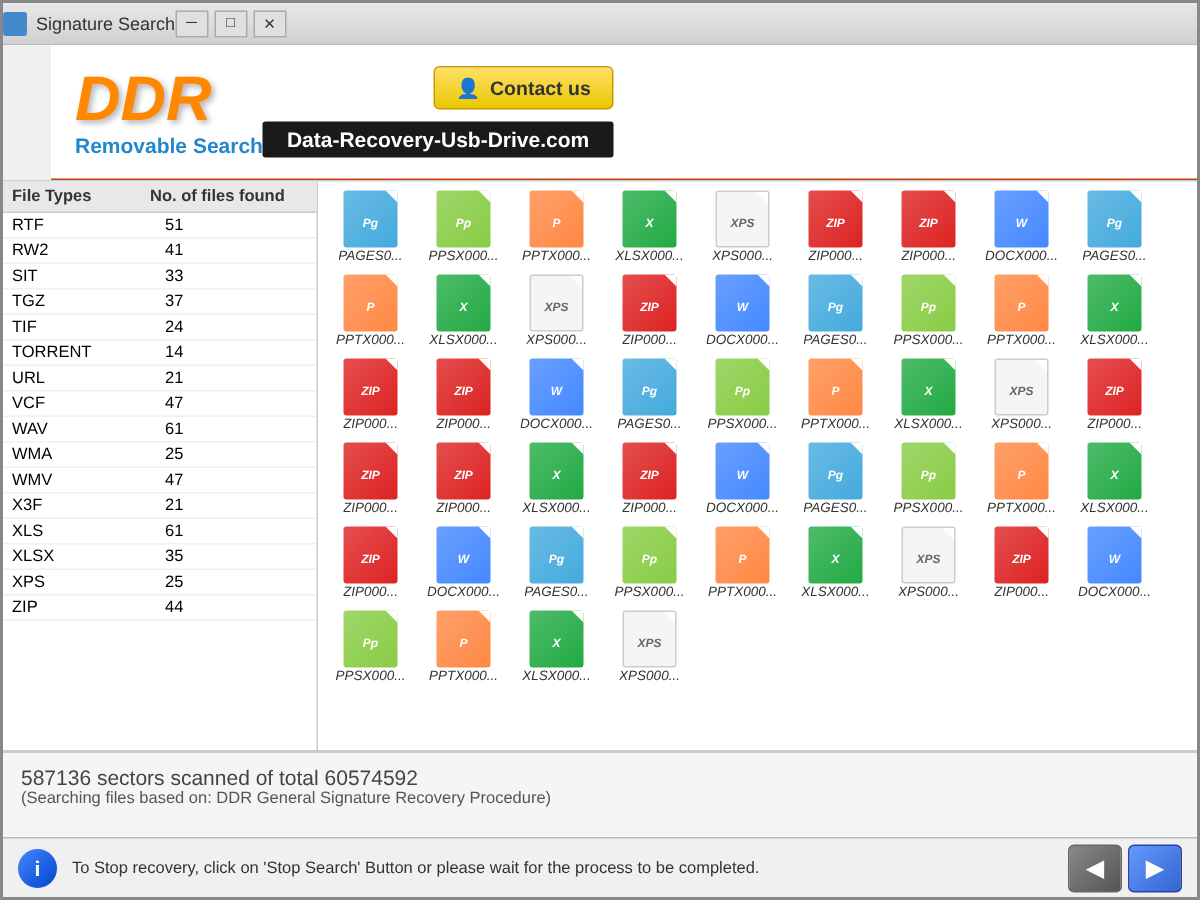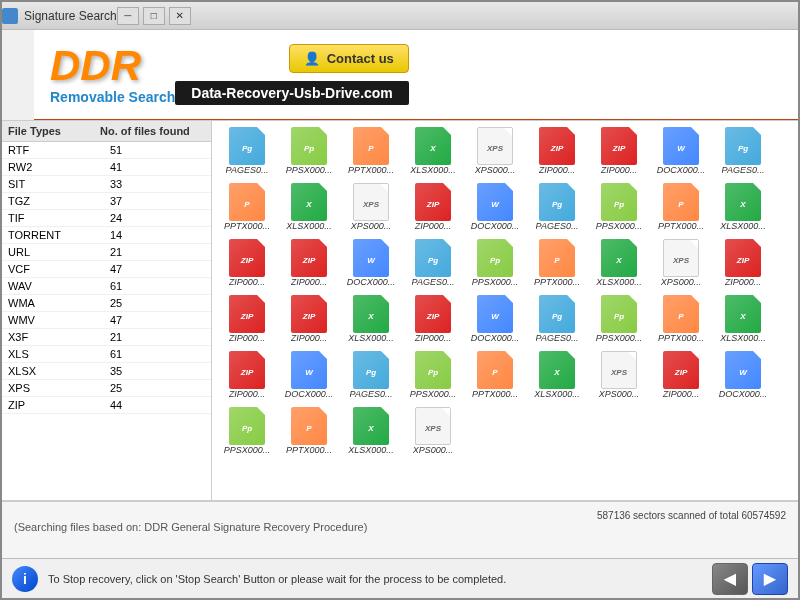--- a/index.html
+++ b/index.html
@@ -254,23 +254,23 @@
       align-items: center;
       justify-content: center;
     }
     .stop-icon-inner {
       width: 10px;
       height: 10px;
       background: white;
       border-radius: 1px;
     }
     .progress-text {
-      font-size: 10px;
+      font-size: 14px;
       color: #444;
-      text-align: right;
+      text-align: left;
     }
     .searching-text {
       font-size: 11px;
       color: #555;
     }
 
     
     .status-bar {
       border-top: 1px solid #bbb;
       background: #f0f0f0;

